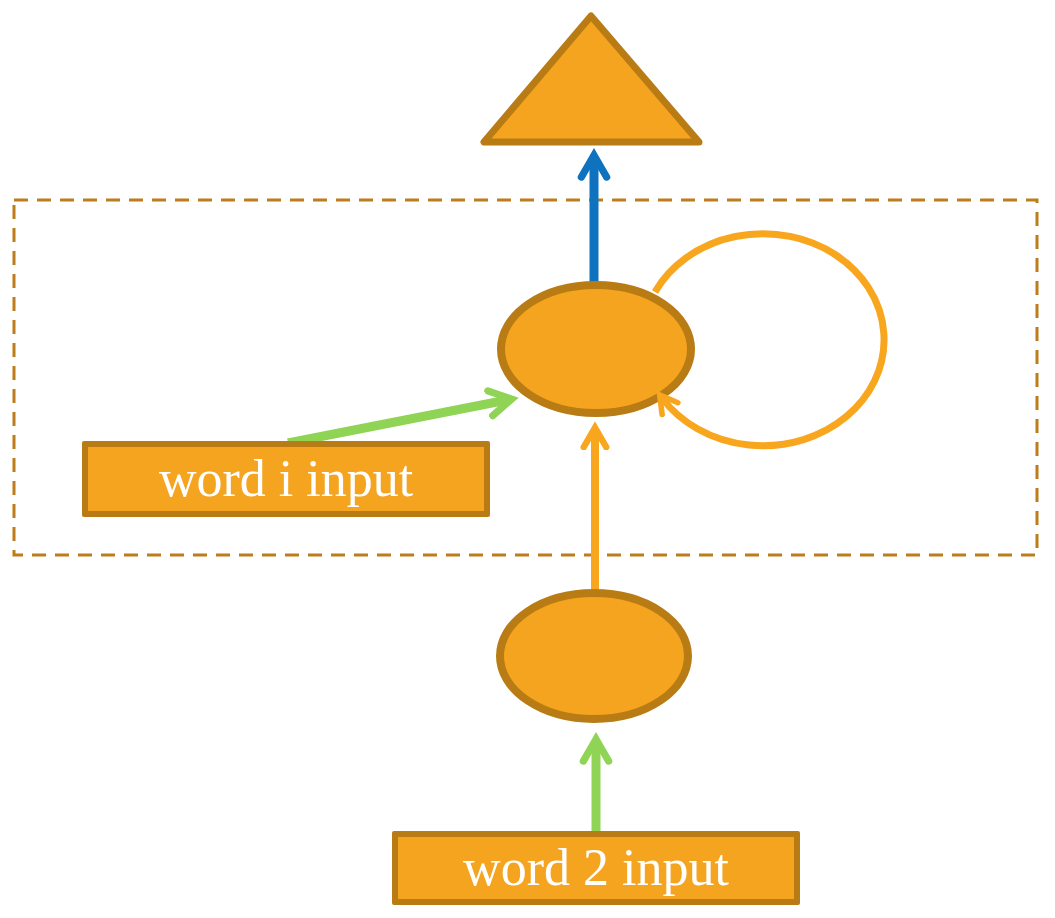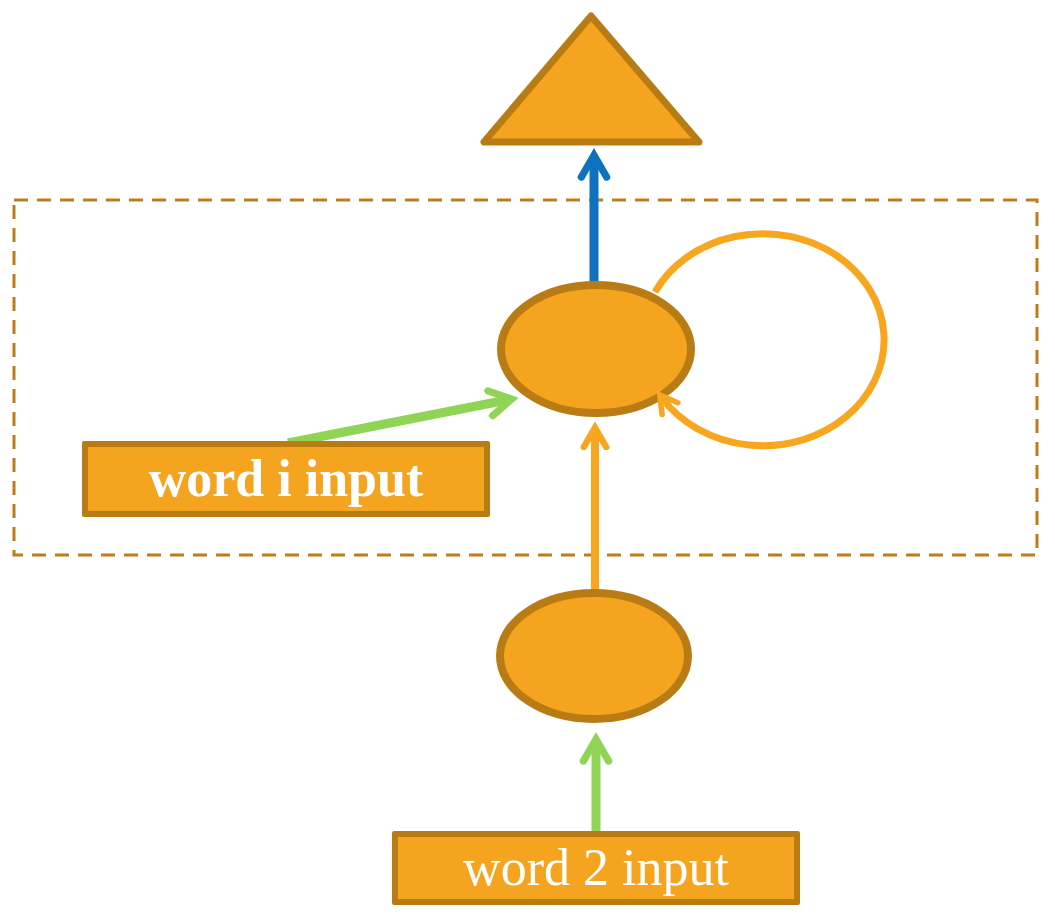--- a/index.html
+++ b/index.html
@@ -36,21 +36,20 @@
     font-size: 52px;
     line-height: 1;
     white-space: nowrap;
     font-family: "Liberation Serif", serif;
   }
   #word-i-box {
     left: 82px;
     top: 441px;
     width: 408px;
     height: 76px;
-    font-weight: bold;
   }
   #word-1-box {
     left: 392px;
     top: 831px;
     width: 408px;
     height: 74px;
   }
   #repeat-note {
     position: absolute;
     left: 697px;

